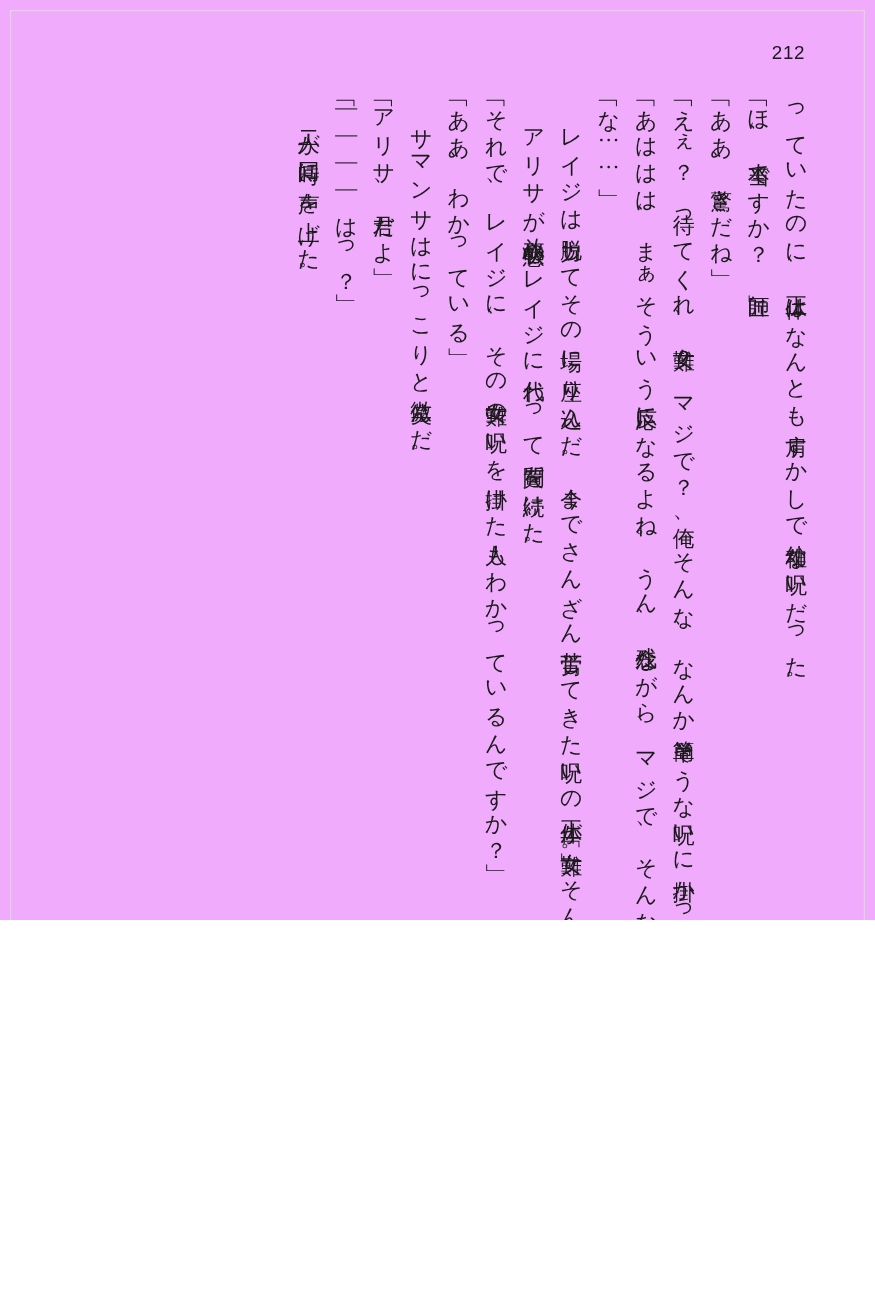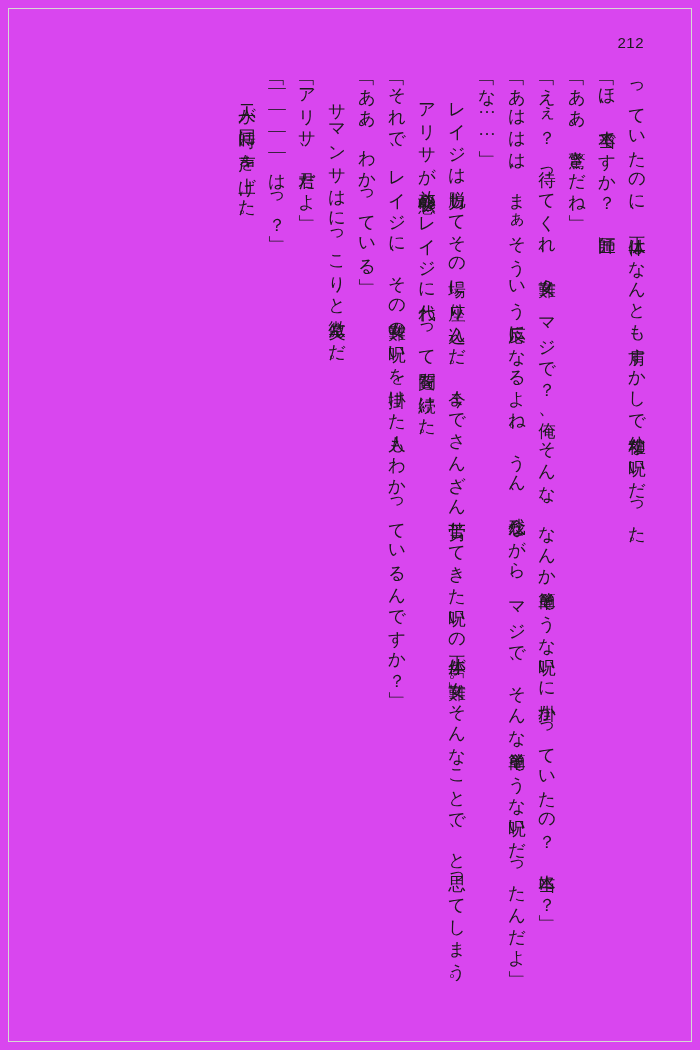--- a/index.html
+++ b/index.html
@@ -3,22 +3,22 @@
 <meta charset="utf-8">
 <style>
   html, body {
     margin: 0;
     padding: 0;
     background: #ffffff;
   }
   #page {
     position: relative;
     width: 700px;
-    height: 1050px;
-    background: #d946ef;
+    height: 736px;
+    background: #f0abfc;
     overflow: hidden;
     font-family: "Liberation Serif", "DejaVu Serif", serif;
     color: #1a1a1a;
   }
   #page-frame {
     position: absolute;
     left: 8px;
     top: 8px;
     width: 684px;
     height: 1034px;

